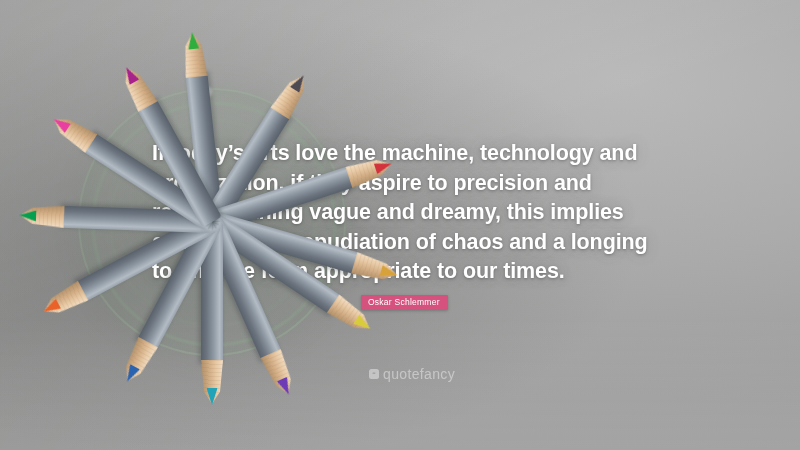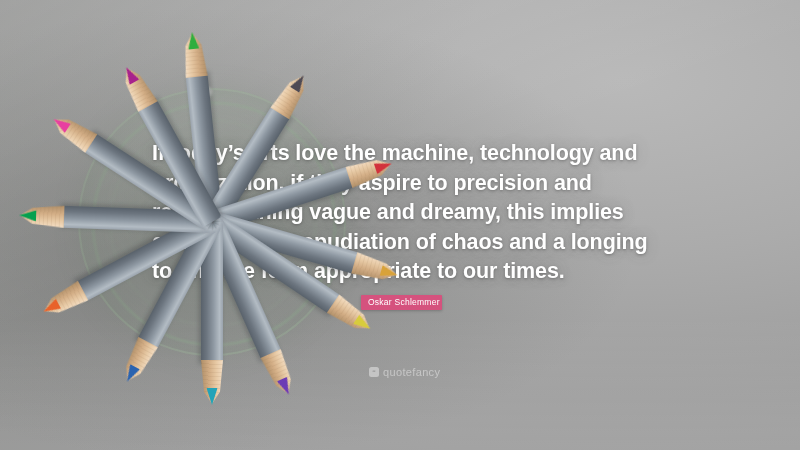--- a/index.html
+++ b/index.html
@@ -160,21 +160,21 @@
       0 1px 3px rgba(60,60,60,0.45),
       0 0 14px rgba(90,90,90,0.30);
   }
   .quote-line { display: block; white-space: nowrap; }
 
   
   .author-badge {
     position: absolute;
     left: 361px;
     top: 295px;
-    padding: 2px 2px 3px 7px;
+    padding: 2px 8px 3px 7px;
     background: #d5527e;
     color: #ffffff;
     font-size: 8.5px;
     font-weight: 400;
     letter-spacing: 0.25px;
     border-radius: 1px;
     box-shadow: 0 1px 3px rgba(0,0,0,0.22);
   }
 
   
@@ -194,21 +194,21 @@
     background: #ffffff;
     color: #9a9a9a;
     font-size: 7px;
     font-weight: 700;
     line-height: 10px;
     text-align: center;
     font-family: "Liberation Serif", serif;
   }
   .wm-text {
     color: #ffffff;
-    font-size: 11px;
+    font-size: 14px;
     font-weight: 400;
     letter-spacing: 0.35px;
   }
 </style>
 </head>
 <body>
 
 <div id="stage">
 
   <div class="bg-base"></div>

